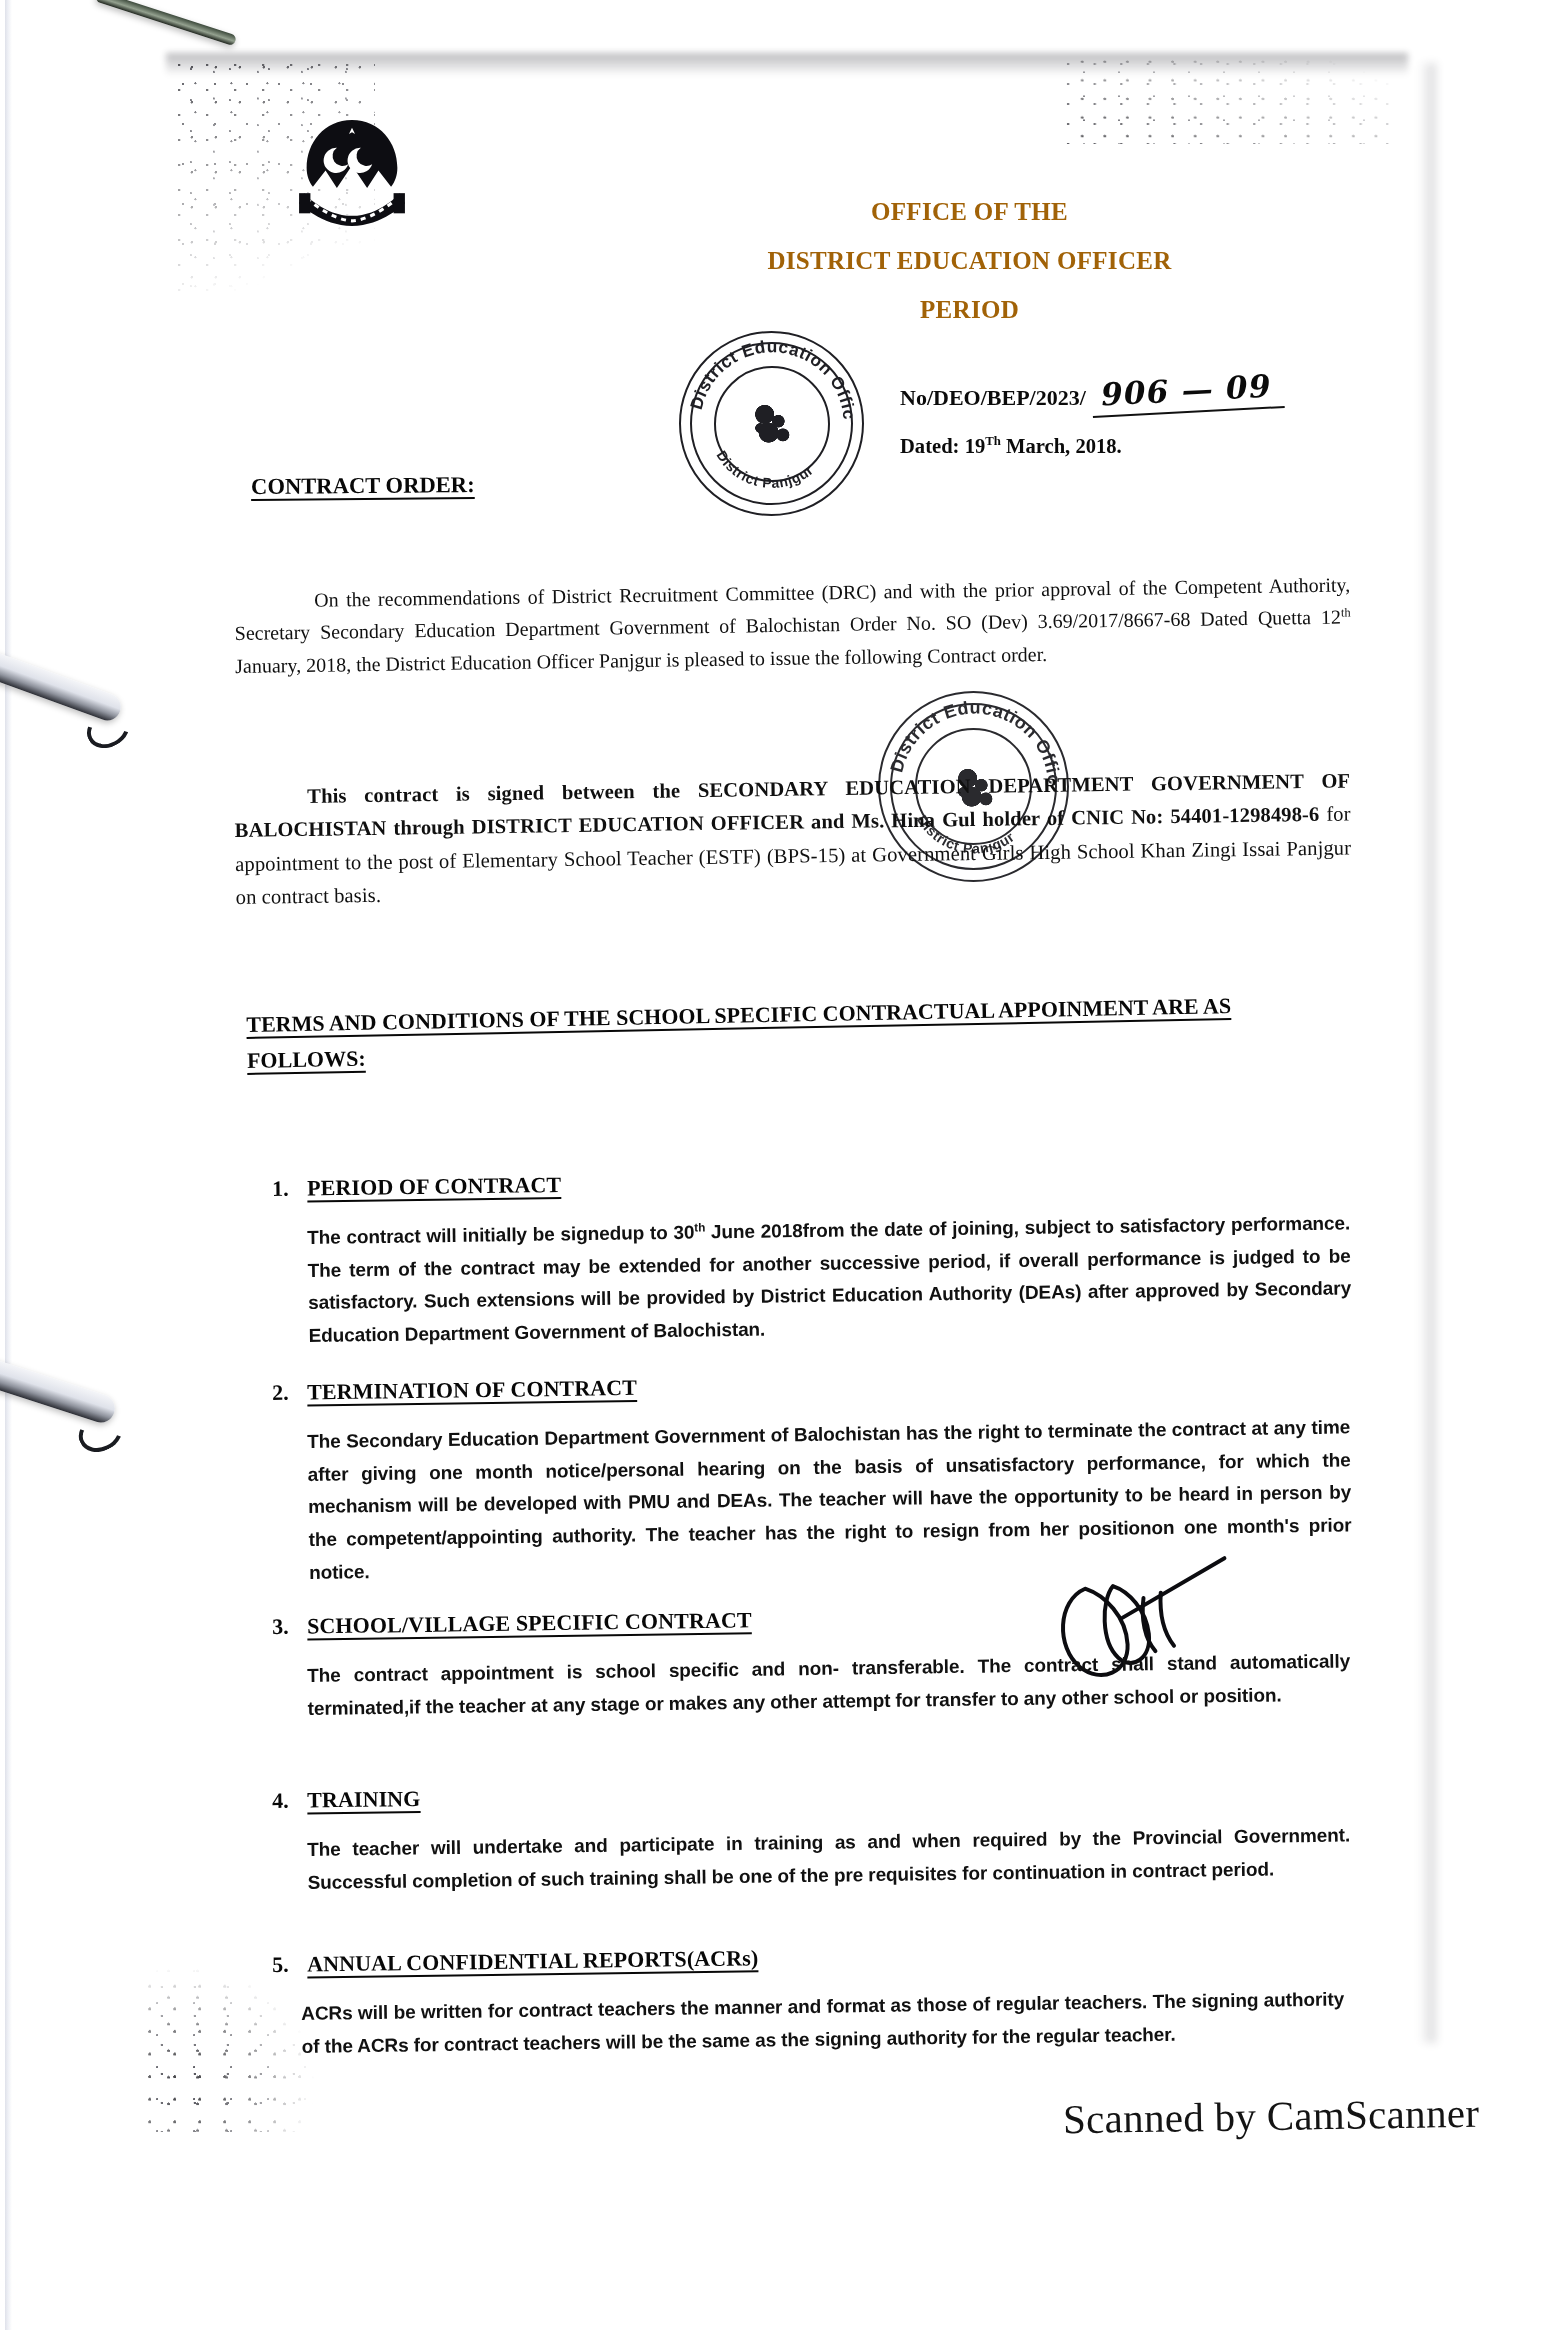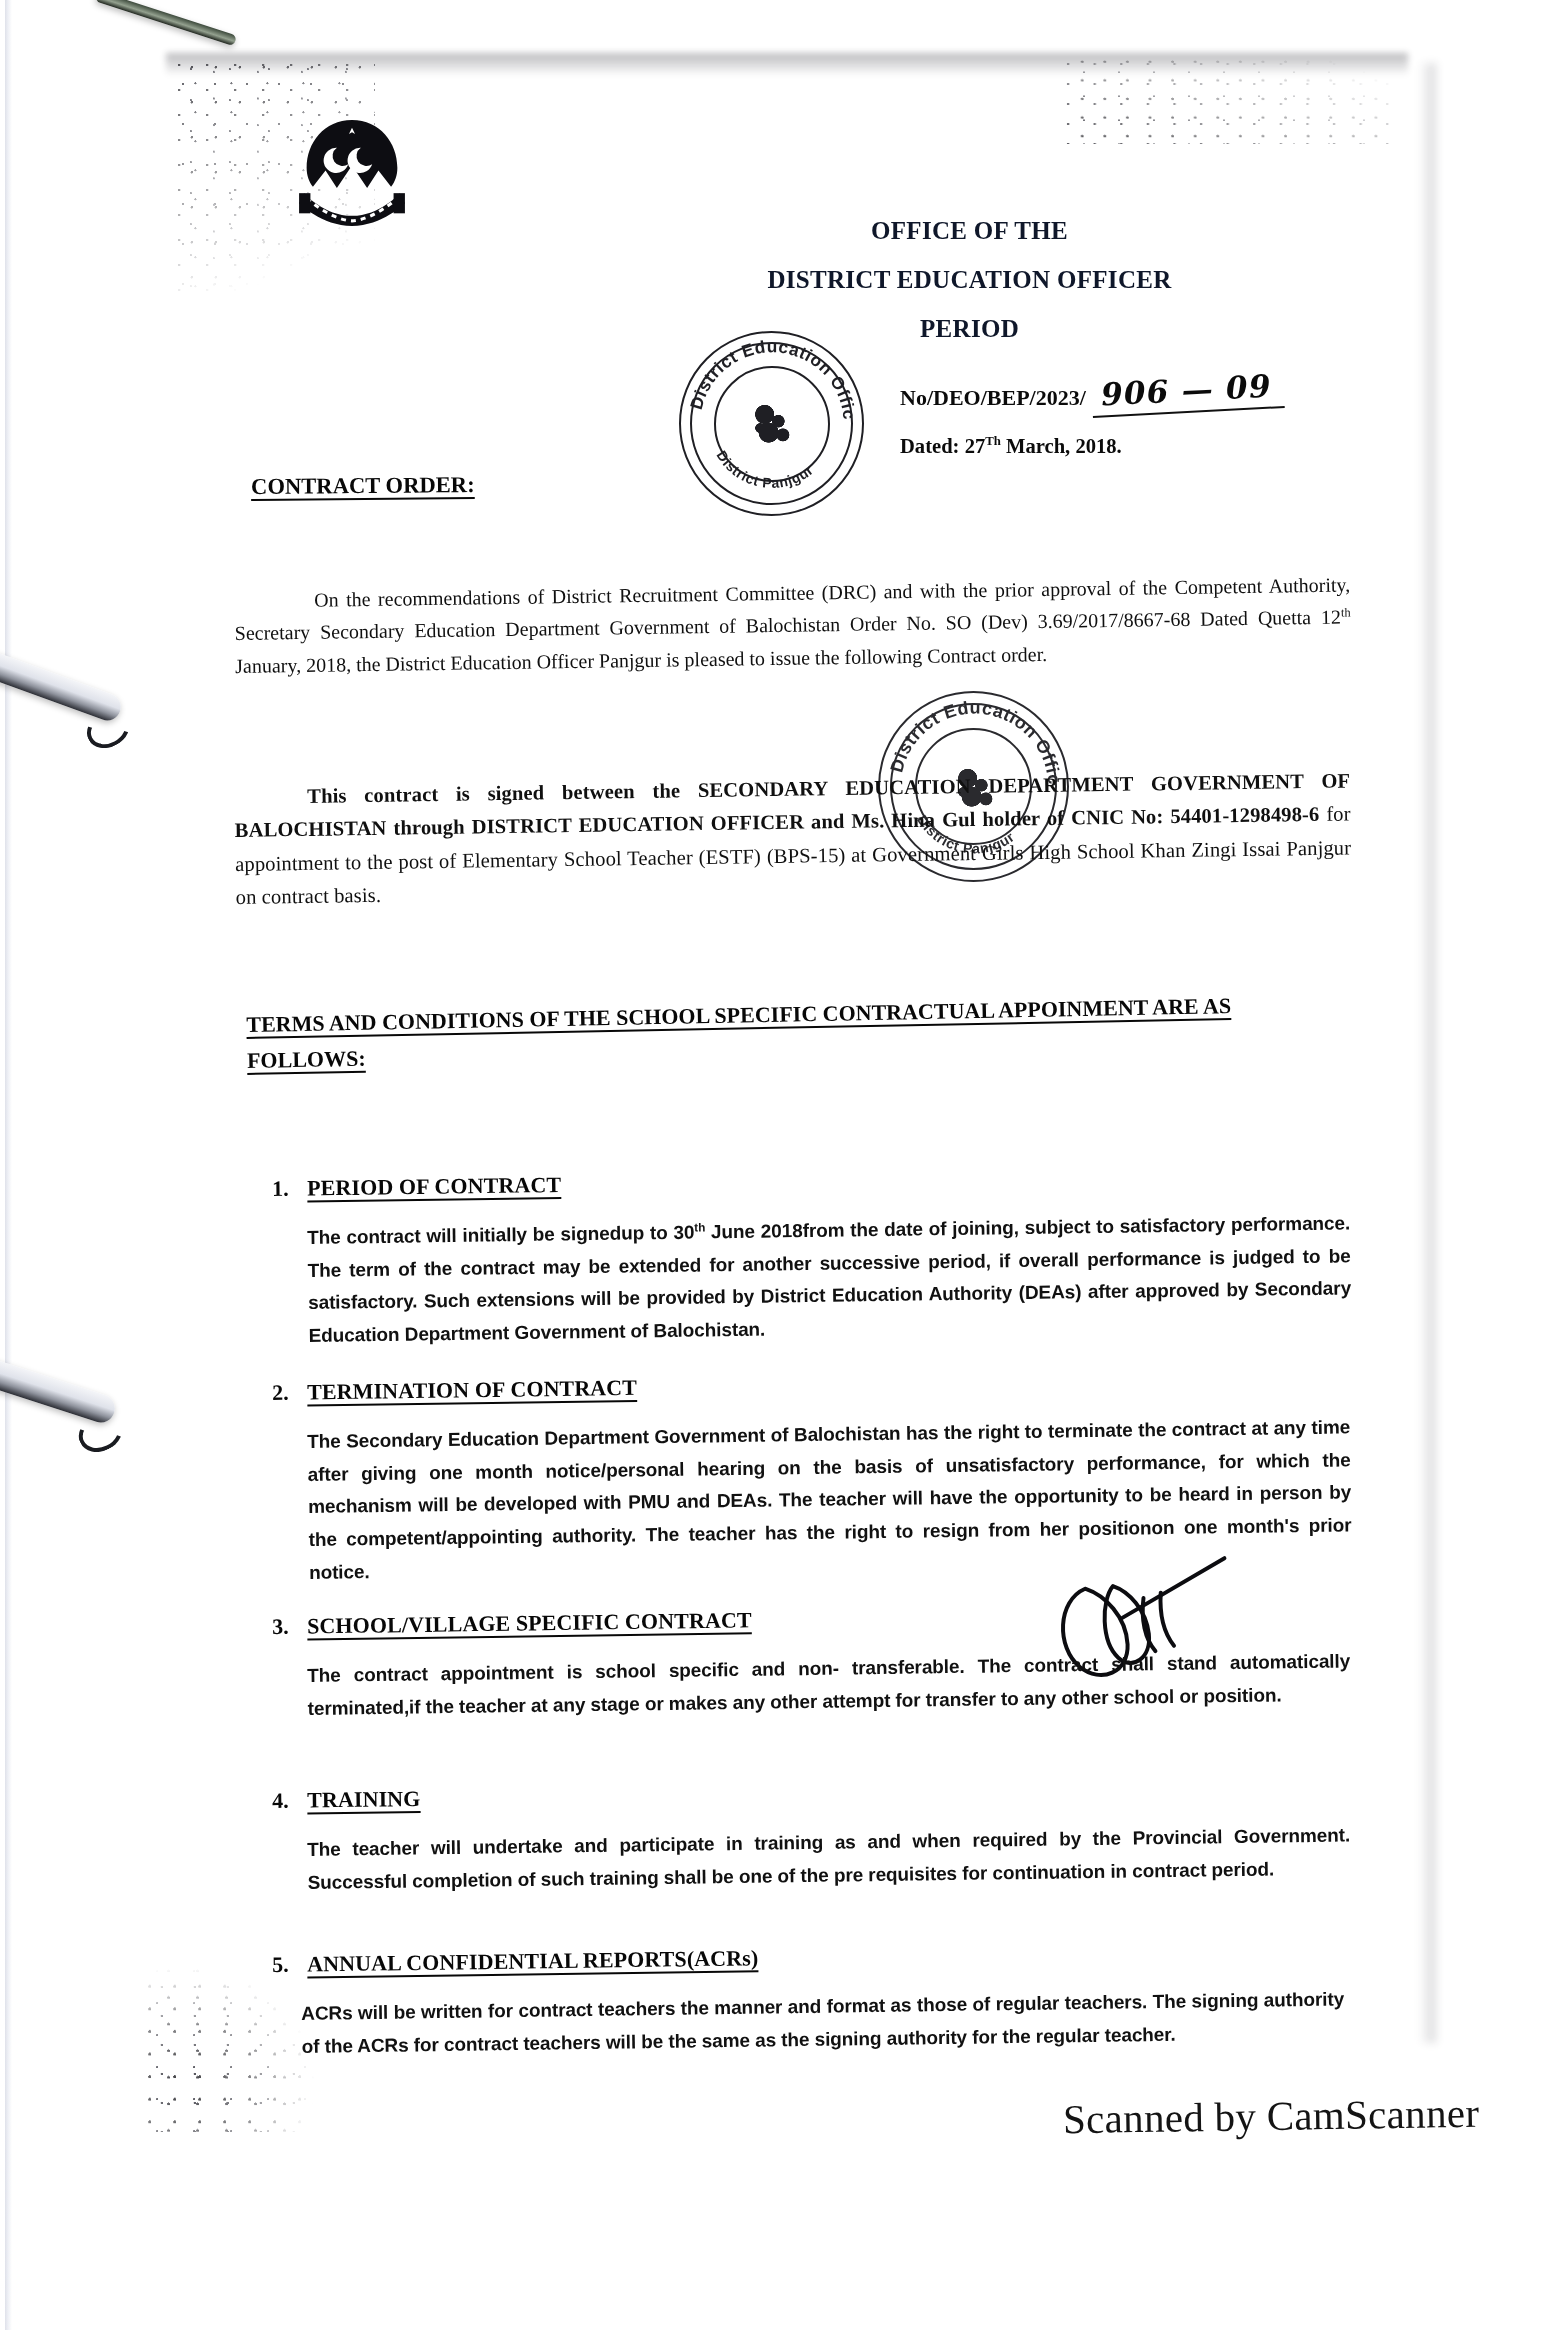--- a/index.html
+++ b/index.html
@@ -120,25 +120,24 @@
     position: absolute;
     left: 704px; top: 199px;
     width: 531px;
     text-align: center;
   }
   .org-line {
     font-family: "Liberation Serif", serif;
     font-weight: bold;
     font-size: 25px;
     letter-spacing: 0.3px;
-    color: #0f172a;
+    color: #a16207;
     line-height: 1.0;
     margin-bottom: 24px;
     white-space: nowrap;
-    margin-top: 19px;
   }
 
   .ref-block { position: absolute; left: 900px; top: 376px; }
   .ref-no {
     font-family: "Liberation Serif", serif;
     font-weight: bold;
     font-size: 22px;
     color: #0b0b0b;
     white-space: nowrap;
   }
@@ -362,21 +361,21 @@
           <textPath href="#arcBot1" startOffset="16%">District Panjgur</textPath>
         </text>
       </svg>
     </div>
 
     <div class="ref-block">
       <div class="ref-no">
         <span>No/DEO/BEP/2023/</span><span class="ref-hand">906 — 09</span>
       </div>
       <div class="ref-date">
-        <span>Dated: 27</span><sup>Th</sup><span> March, 2018.</span>
+        <span>Dated: 19</span><sup>Th</sup><span> March, 2018.</span>
       </div>
     </div>
 
     <div class="contract-order-label">CONTRACT ORDER:</div>
 
     <div class="para para-1">
       <span>On the recommendations of District Recruitment Committee (DRC) and with the prior approval of the Competent Authority, Secretary Secondary Education Department Government of Balochistan Order No. SO (Dev) 3.69/2017/8667-68 Dated Quetta 12</span><sup>th</sup><span> January, 2018, the District Education Officer Panjgur is pleased to issue the following Contract order.</span>
     </div>
 
     <div class="stamp stamp-2">

